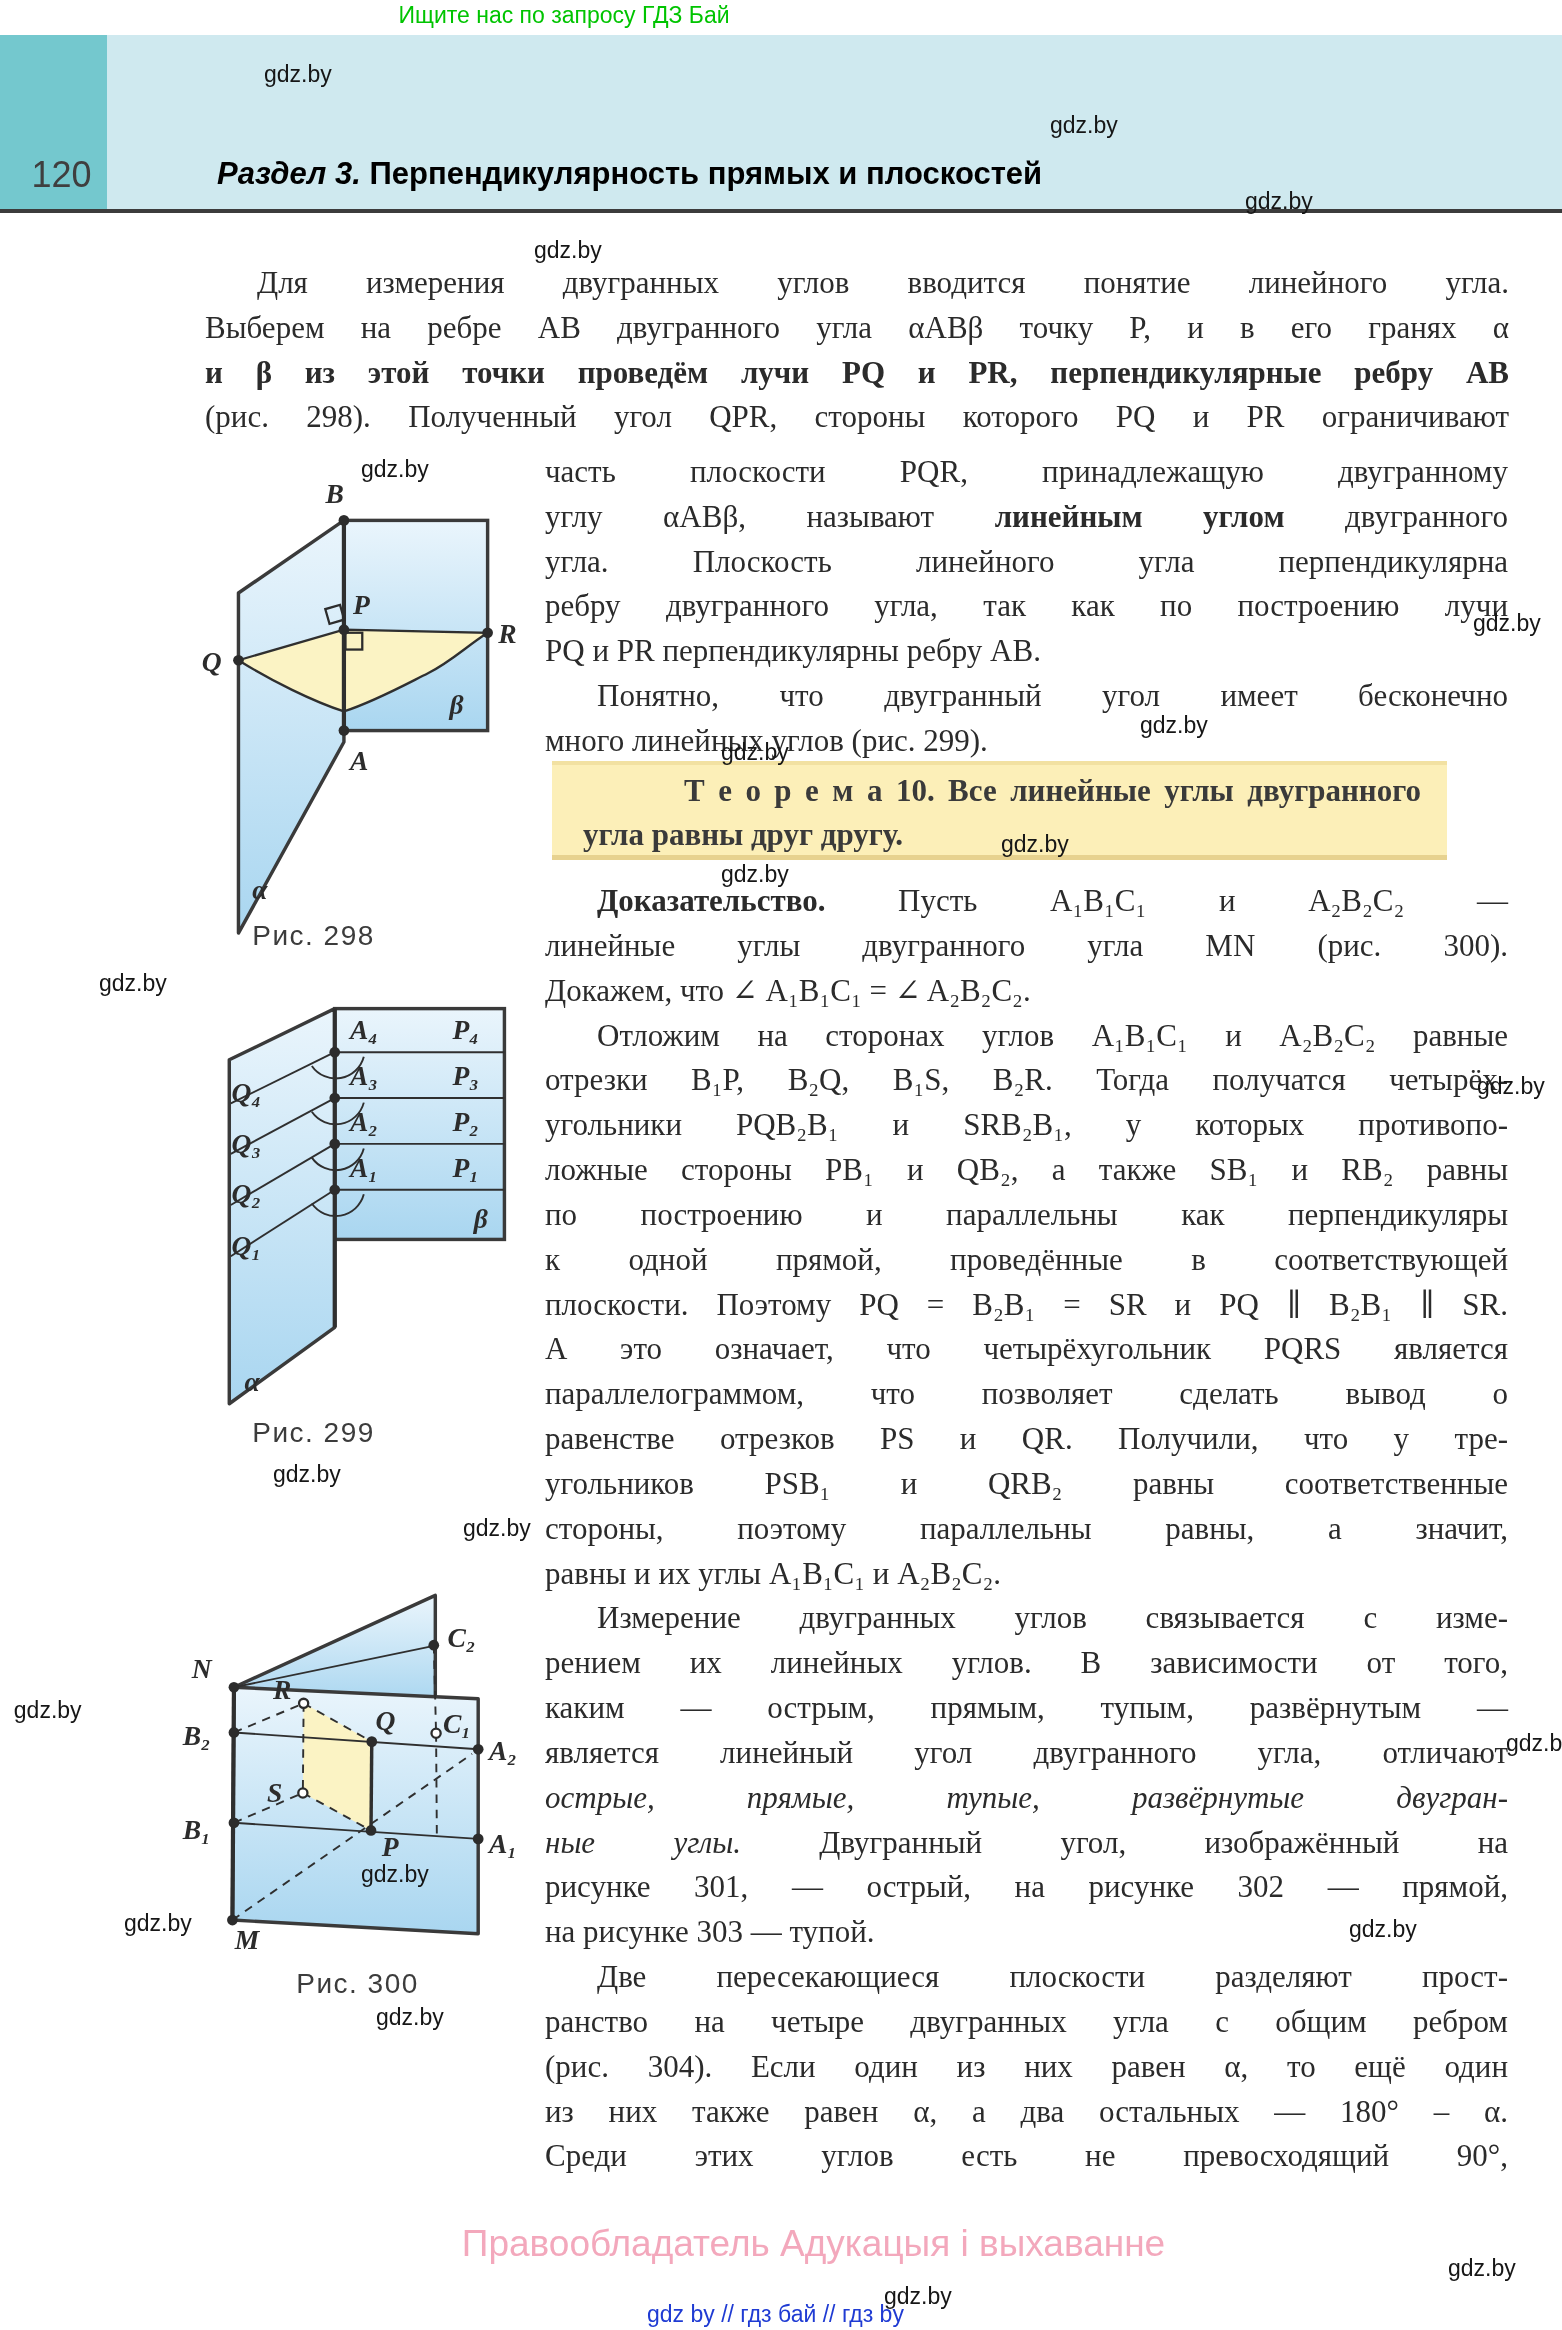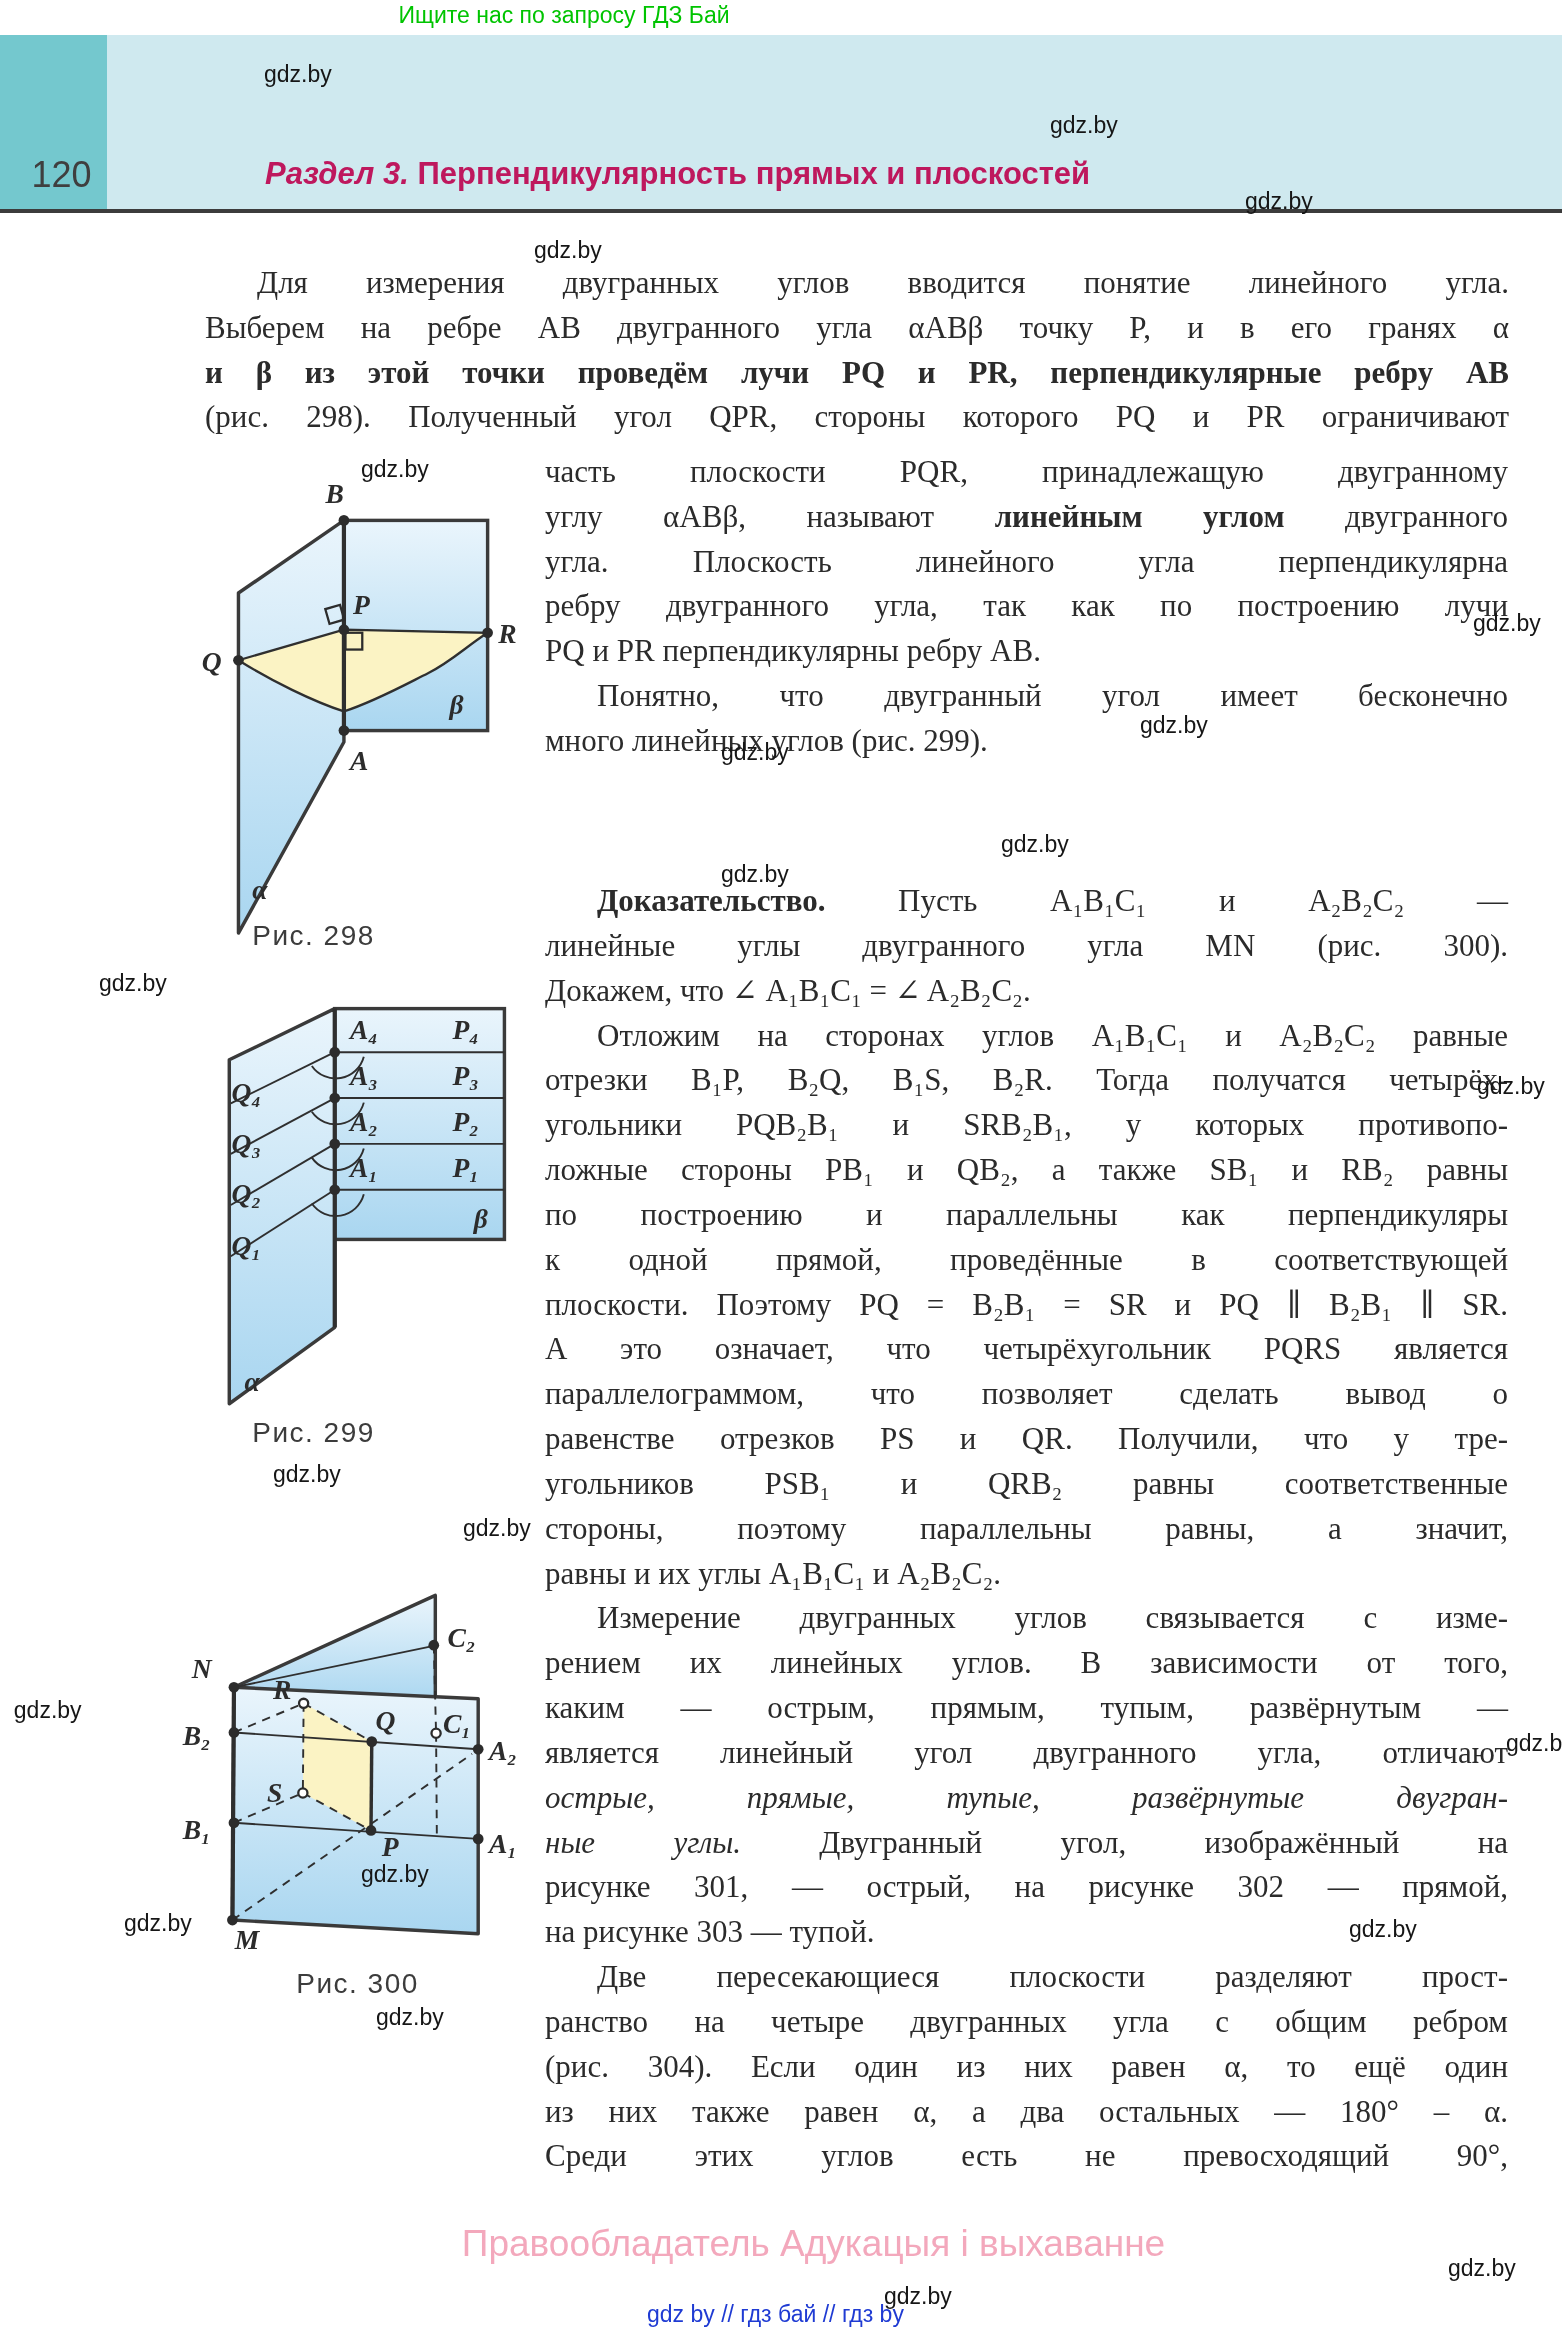--- a/index.html
+++ b/index.html
@@ -7,21 +7,21 @@
         font-family:"Liberation Serif","DejaVu Serif","DejaVu Sans",serif;color:#2b2b2b;}
   
   .top-banner{position:absolute;left:319px;top:1.5px;width:490px;text-align:center;
         font-family:"Liberation Sans","DejaVu Sans",sans-serif;font-size:23px;color:#00c400;}
   
   .hdr-band{position:absolute;left:0;top:35px;width:1563px;height:174px;background:#cfe9ef;}
   .hdr-teal{position:absolute;left:0;top:0;width:107px;height:174px;background:#74c8ce;}
   .hdr-num{position:absolute;left:23px;top:119px;width:77px;text-align:center;
         font-family:"Liberation Sans","DejaVu Sans",sans-serif;font-size:36px;color:#3f3f3f;}
   .hdr-title{position:absolute;left:217px;top:121px;font-family:"Liberation Sans","DejaVu Sans",sans-serif;
-        font-size:31px;color:#be185d;white-space:nowrap;margin-left:48px;}
+        font-size:31px;color:#000000;white-space:nowrap;}
   .hdr-title .it{font-style:italic;font-weight:600;}
   .hdr-title .rg{font-weight:600;}
   .hdr-rule{position:absolute;left:0;top:209px;width:1563px;height:3.8px;background:#3c3c3c;}
   
   .tl{position:absolute;font-size:31px;line-height:1.25;color:#2b2b2b;white-space:normal;}
   .j{text-align:justify;text-align-last:justify;}
   .ind{text-indent:52px;}
   
   .theorem{position:absolute;left:552px;top:761px;width:895px;height:99px;background:#fcefb8;
         border-top:4.6px solid #f2e1a2;border-bottom:5.4px solid #e7d28f;box-sizing:border-box;}
@@ -68,20 +68,24 @@
   <div>
       <div class="tl j" style="top: 453px; left: 545px; width: 963px;">часть плоскости PQR, принадлежащую двугранному</div>
       <div class="tl j" style="top: 498px; left: 545px; width: 963px;"><span>углу αABβ, называют </span><span style="font-weight: 700;">линейным углом</span><span> двугранного</span></div>
       <div class="tl j" style="top: 543px; left: 545px; width: 963px;">угла. Плоскость линейного угла перпендикулярна</div>
       <div class="tl j" style="top: 587px; left: 545px; width: 963px;">ребру двугранного угла, так как по построению лучи</div>
       <div class="tl" style="top: 632px; left: 545px; width: 963px;">PQ и PR перпендикулярны ребру AB.</div>
       <div class="tl j ind" style="top: 677px; left: 545px; width: 963px;">Понятно, что двугранный угол имеет бесконечно</div>
       <div class="tl" style="top: 722px; left: 545px; width: 963px;">много линейных углов (рис. 299).</div>
     </div>
 
+  <div class="theorem">
+    <div class="t1">Т е о р е м а   10. Все линейные углы двугранного</div>
+    <div class="t2">угла равны друг другу.</div>
+  </div>
 
   <div>
       <div class="tl j ind" style="top: 882px; left: 545px; width: 963px;"><span style="font-weight: 700;">Доказательство.</span><span> Пусть  A₁B₁C₁  и  A₂B₂C₂  —</span></div>
       <div class="tl j" style="top: 927px; left: 545px; width: 963px;">линейные углы двугранного угла MN (рис. 300).</div>
       <div class="tl" style="top: 972px; left: 545px; width: 963px;">Докажем, что ∠ A₁B₁C₁ = ∠ A₂B₂C₂.</div>
       <div class="tl j ind" style="top: 1017px; left: 545px; width: 963px;">Отложим на сторонах углов A₁B₁C₁ и A₂B₂C₂ равные</div>
       <div class="tl j" style="top: 1061px; left: 545px; width: 963px;">отрезки B₁P, B₂Q, B₁S, B₂R. Тогда получатся четырёх-</div>
       <div class="tl j" style="top: 1106px; left: 545px; width: 963px;">угольники PQB₂B₁ и SRB₂B₁, у которых противопо-</div>
       <div class="tl j" style="top: 1151px; left: 545px; width: 963px;">ложные стороны PB₁ и QB₂, а также SB₁ и RB₂ равны</div>
       <div class="tl j" style="top: 1196px; left: 545px; width: 963px;">по построению и параллельны как перпендикуляры</div>

